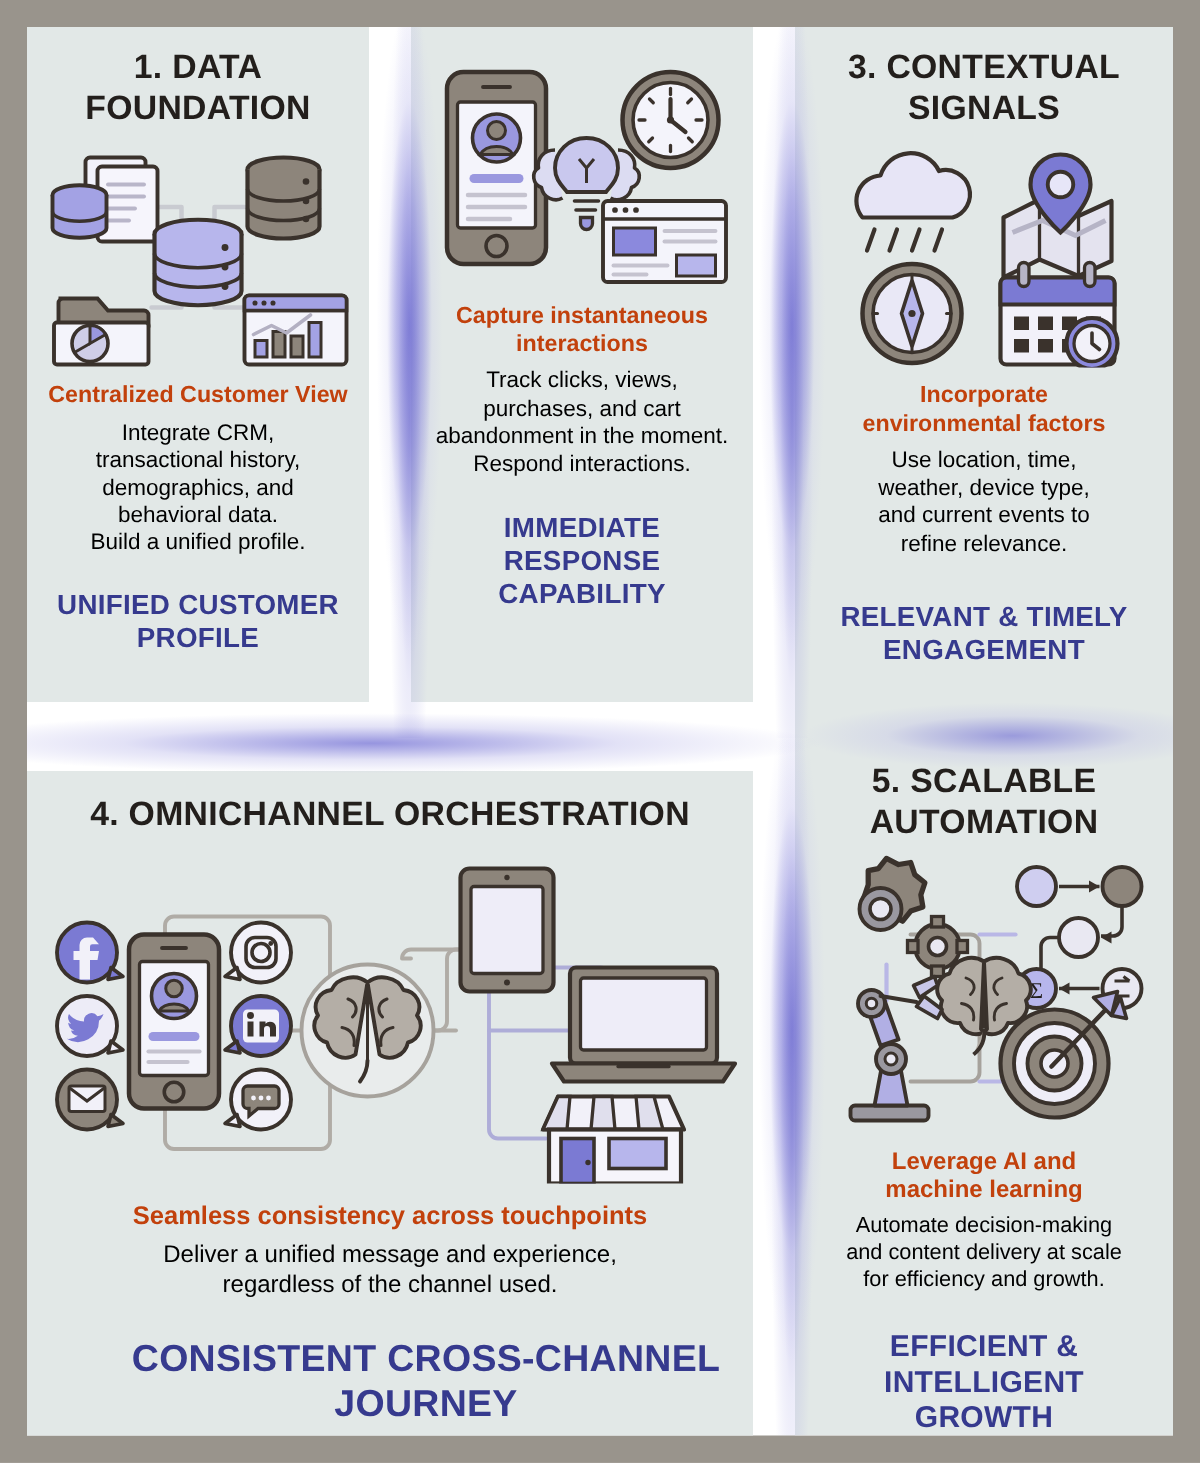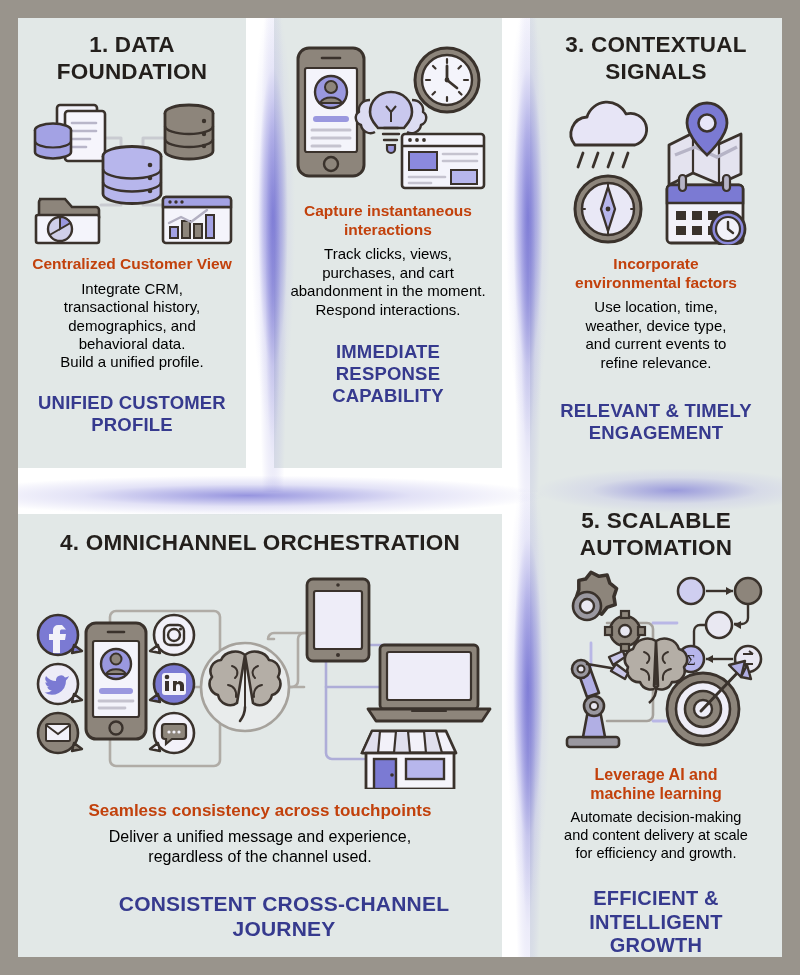--- a/index.html
+++ b/index.html
@@ -87,21 +87,21 @@
   .outcome {
     font-weight: bold;
     font-size: 18.5px;
     line-height: 1.18;
     letter-spacing: 0.2px;
     color: #363a8e;
     text-align: center;
   }
   .p4 .subhead { font-size: 17px; }
   .p4 .body { font-size: 16px; }
-  .p4 .outcome { font-size: 21px; margin-left: 48px; }
+  .p4 .outcome { font-size: 25px; margin-left: 48px; }
   .p5 .subhead { font-size: 16px; }
   .p5 .body { font-size: 14.5px; }
   .p5 .outcome { font-size: 20px; }
   svg { display: block; }
 </style>
 </head>
 <body>
 
 <div class="frame">
   <div class="canvas">

